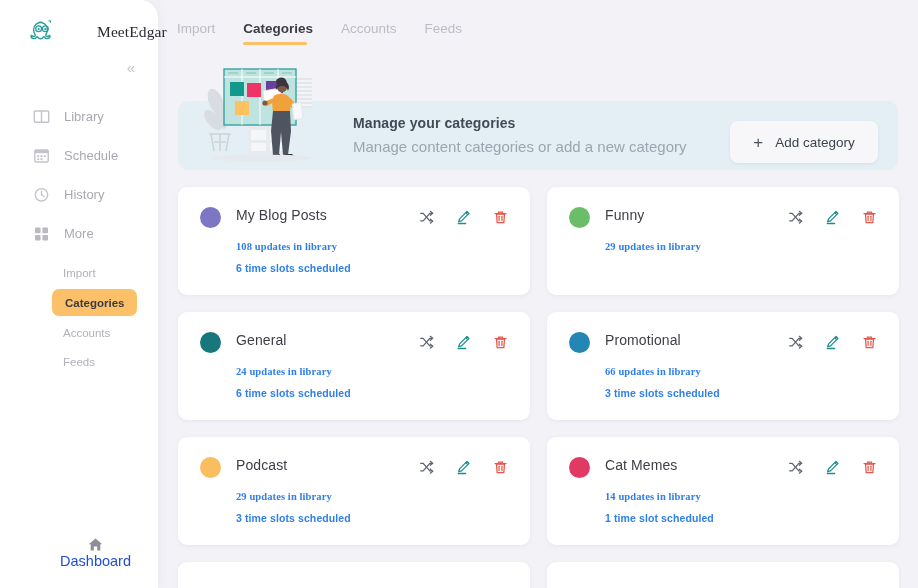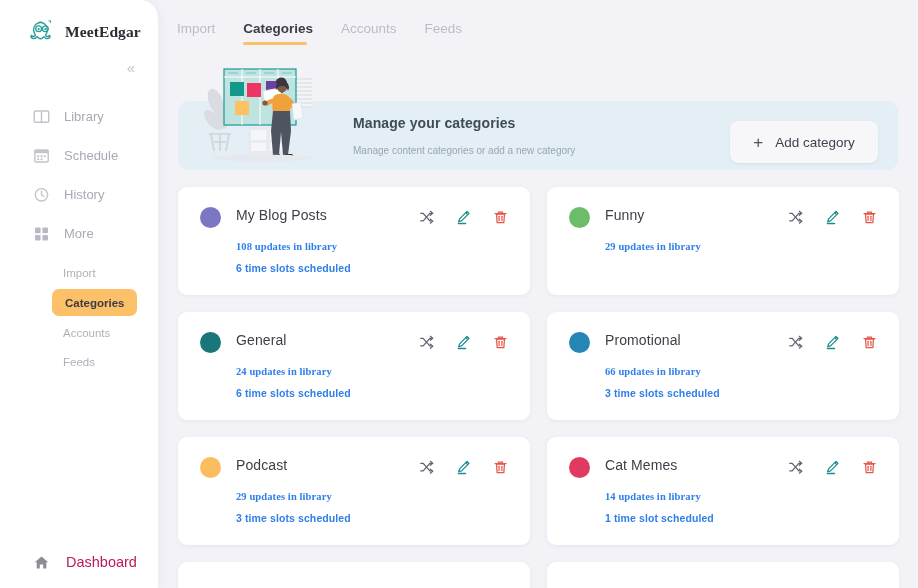--- a/index.html
+++ b/index.html
@@ -23,22 +23,22 @@
     z-index: 5;
   }
   .brand {
     display: flex; align-items: center; gap: 7px;
     padding: 18px 0 0 26px;
     height: 46px;
   }
   .brand-logo { width: 32px; height: 28px; flex: 0 0 auto; }
   .brand-name {
     font-family: "Liberation Serif", serif;
-    font-weight: bold; font-size: 15.5px;
-    color: #2b2b33; letter-spacing: .1px;
+    font-weight: normal; font-size: 15.5px;
+    color: #2b2b33; letter-spacing: .1px; margin-left: 32px;
   }
   .collapse-row {
     display: flex; justify-content: flex-end;
     padding-right: 23px; margin-top: 14px;
   }
   .collapse-btn {
     color: #c2c2cc; font-size: 15px; line-height: 1;
     cursor: pointer; user-select: none;
   }
 
@@ -61,23 +61,23 @@
     border-radius: 7px; width: fit-content;
     cursor: pointer;
   }
   .sub-item.active {
     background: #fcc069; color: #3b3b45; font-weight: 600;
     padding: 0 13px; height: 27px;
   }
 
   .dashboard-link {
     position: absolute; left: 0; bottom: 0;
-    display: flex; align-items: center; gap: 16px;
+    display: flex; align-items: center; gap: 0;
     height: 52px; padding-left: 33px; width: 158px;
-    color: #be185d; font-size: 14.5px; cursor: pointer;
+    color: #1d4ed8; font-size: 14.5px; cursor: pointer; flex-direction: column;
   }
 
   
   .main {
     position: absolute; left: 158px; top: 0;
     width: 760px; height: 588px;
     background: #f2f2f7;
     overflow: hidden;
   }
 
@@ -116,22 +116,22 @@
     pointer-events: none;
   }
   .banner-text {
     position: absolute; left: 175px; top: 57px;
   }
   .banner-title {
     font-size: 14px; color: #3f4b55; font-weight: 600;
     letter-spacing: .1px;
   }
   .banner-sub {
-    margin-top: 14px;
-    font-size: 10px; color: #9aa6b0;
+    margin-top: 7px;
+    font-size: 15px; color: #9aa6b0;
   }
   .add-btn {
     position: absolute; right: 20px; top: 63px;
     display: flex; align-items: center; justify-content: center; gap: 12px;
     width: 148px; height: 42px;
     background: #f7f7fa; border: none; border-radius: 8px;
     box-shadow: 0 1px 3px rgba(90,100,120,0.10);
     font-size: 13.5px; color: #3c4450; font-weight: 500;
     cursor: pointer;
     font-family: "Liberation Sans", sans-serif;

